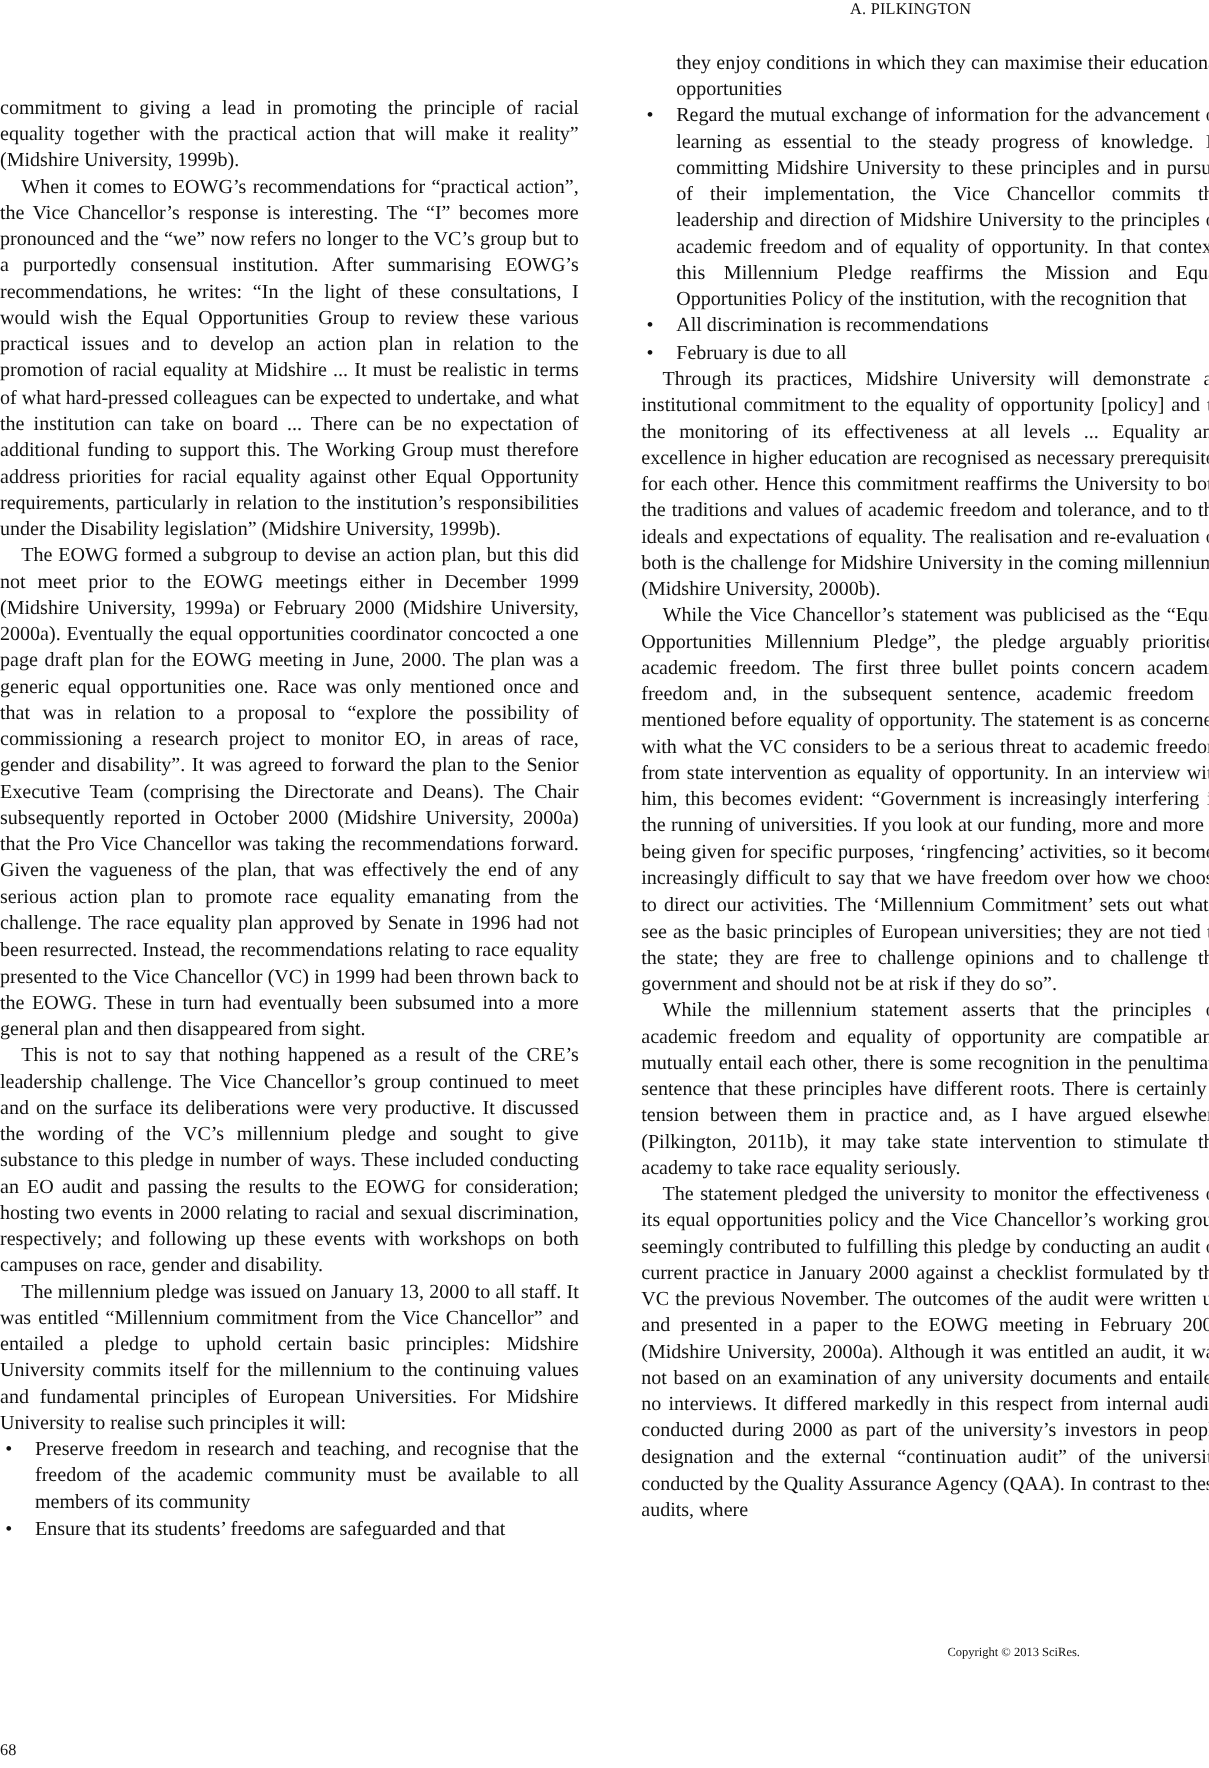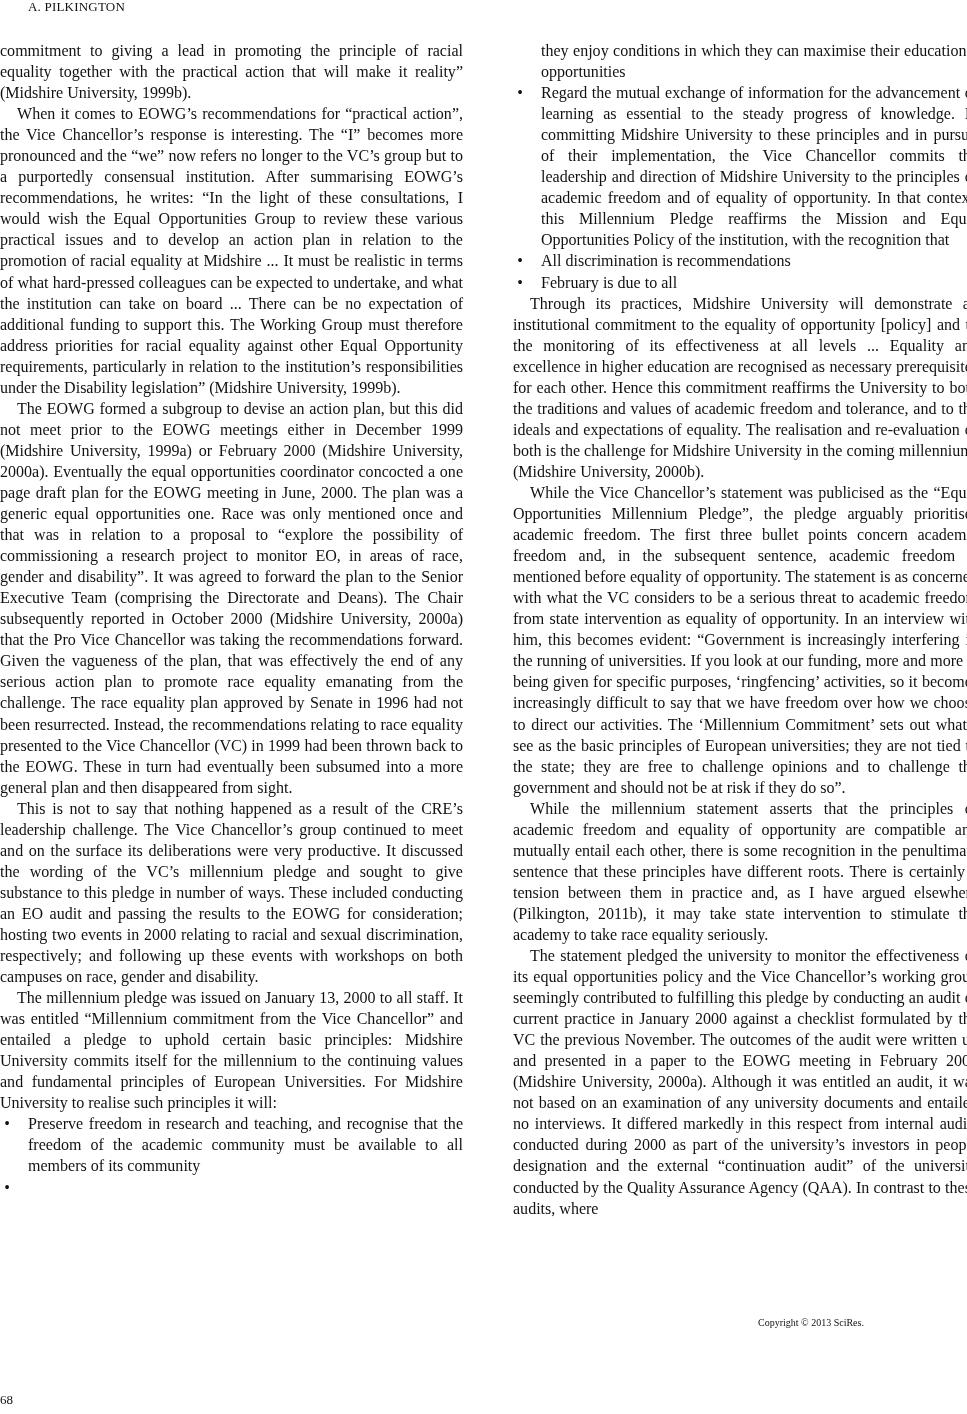--- a/index.html
+++ b/index.html
@@ -2,29 +2,29 @@
 <html><head>
 <meta charset="utf-8">
 <style>
   html, body { margin: 0; padding: 0; background: #ffffff; }
   body {
     width: 967px; height: 1414px; position: relative; overflow: hidden;
     font-family: "Liberation Serif", "DejaVu Serif", serif;
     color: #111111;
   }
   .running-head {
-    position: absolute; top: 0; left: 0; width: 777px; text-align: left;
-    font-size: 13px; letter-spacing: 0.2px; line-height: 14px; top: 0px; padding-left: 28px;
+    position: absolute; top: 0; left: 0; width: 777px; text-align: right;
+    font-size: 13px; letter-spacing: 0.2px; line-height: 14px; top: 0px;
   }
   .col {
     position: absolute; top: 40px; width: 463px;
     font-size: 16.05px; line-height: 21.05px;
     text-align: justify; hyphens: manual;
   }
-  .col.left { left: 0px; }
+  .col.left { left: 0px; margin-top: 36px; }
   .col.right { left: 513px; width: 465px; }
   .col p { margin: 0; text-indent: 17px; }
   .col p.noindent { text-indent: 0; }
   .col ul { list-style: none; margin: 0; padding: 0; }
   .col li { position: relative; padding-left: 28px; }
   .col li .bullet {
     position: absolute; left: 2px; top: 0; width: 10px; text-align: center;
   }
   .col .pledge-continuation { padding-left: 28px; text-indent: 0; }
   .page-number {
@@ -45,20 +45,21 @@
   <p>The EOWG formed a subgroup to devise an action plan, but this did not meet prior to the EOWG meetings either in December 1999 (Midshire University, 1999a) or February 2000 (Midshire University, 2000a). Eventually the equal opportunities coordinator concocted a one page draft plan for the EOWG meeting in June, 2000. The plan was a generic equal opportunities one. Race was only mentioned once and that was in relation to a proposal to “explore the possibility of commissioning a research project to monitor EO, in areas of race, gender and disability”. It was agreed to forward the plan to the Senior Executive Team (comprising the Directorate and Deans). The Chair subsequently reported in October 2000 (Midshire University, 2000a) that the Pro Vice Chancellor was taking the recommendations forward. Given the vagueness of the plan, that was effectively the end of any serious action plan to promote race equality emanating from the challenge. The race equality plan approved by Senate in 1996 had not been resurrected. Instead, the recommendations relating to race equality presented to the Vice Chancellor (VC) in 1999 had been thrown back to the EOWG. These in turn had eventually been subsumed into a more general plan and then disappeared from sight.</p>
   <p>This is not to say that nothing happened as a result of the CRE’s leadership challenge. The Vice Chancellor’s group continued to meet and on the surface its deliberations were very productive. It discussed the wording of the VC’s millennium pledge and sought to give substance to this pledge in number of ways. These included conducting an EO audit and passing the results to the EOWG for consideration; hosting two events in 2000 relating to racial and sexual discrimination, respectively; and following up these events with workshops on both campuses on race, gender and disability.</p>
   <p>The millennium pledge was issued on January 13, 2000 to all staff. It was entitled “Millennium commitment from the Vice Chancellor” and entailed a pledge to uphold certain basic principles: Midshire University commits itself for the millennium to the continuing values and fundamental principles of European Universities. For Midshire University to realise such principles it will:</p>
   <ul>
     <li>
       <span class="bullet">•</span>
       <span>Preserve freedom in research and teaching, and recognise that the freedom of the academic community must be available to all members of its community</span>
     </li>
     <li>
       <span class="bullet">•</span>
+      <span>Ensure that its students’ freedoms are safeguarded and that</span>
     </li>
   </ul>
 </div>
 
 <div class="col right">
   <div class="pledge-continuation">they enjoy conditions in which they can maximise their educational opportunities</div>
   <ul>
     <li>
       <span class="bullet">•</span>
       <span>Regard the mutual exchange of information for the advancement of learning as essential to the steady progress of knowledge. In committing Midshire University to these principles and in pursuit of their implementation, the Vice Chancellor commits the leadership and direction of Midshire University to the principles of academic freedom and of equality of opportunity. In that context, this Millennium Pledge reaffirms the Mission and Equal Opportunities Policy of the institution, with the recognition that</span>

